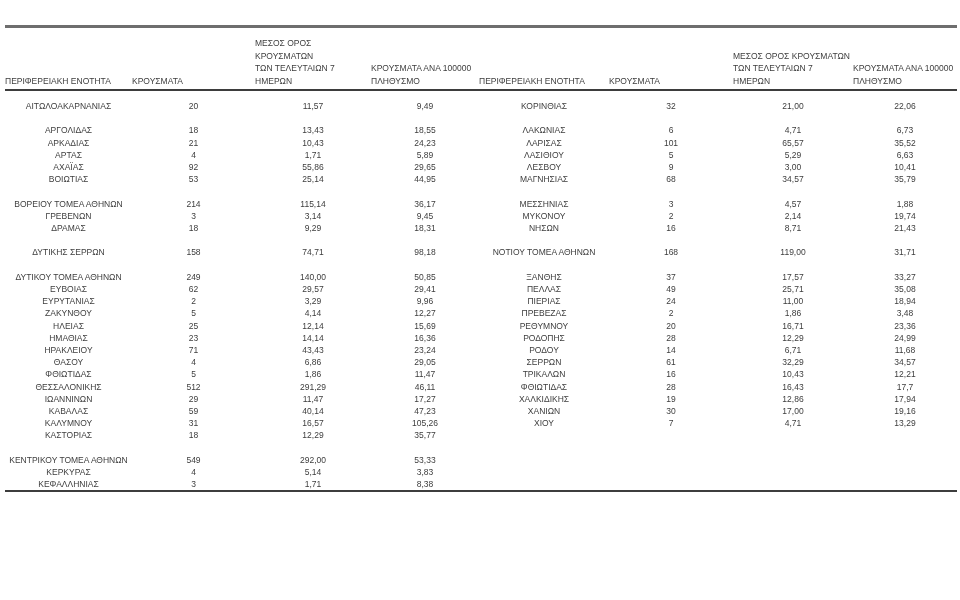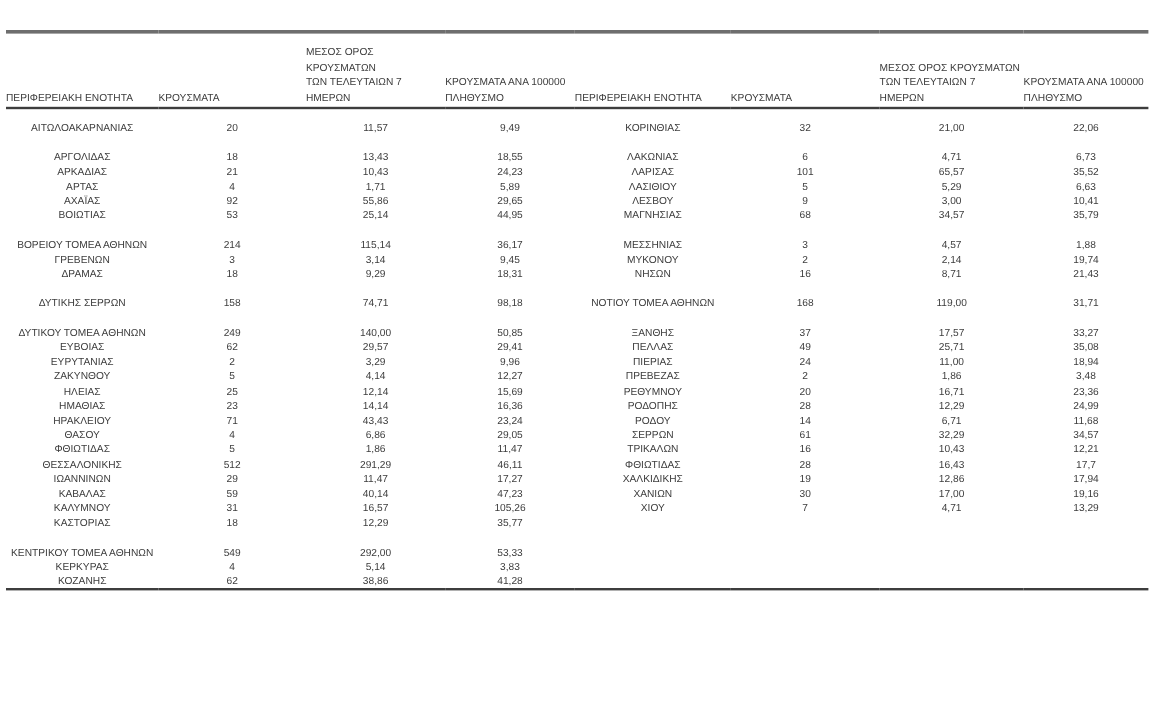--- a/index.html
+++ b/index.html
@@ -374,24 +374,24 @@
           <td>ΚΕΡΚΥΡΑΣ</td>
           <td>4</td>
           <td>5,14</td>
           <td>3,83</td>
           <td></td>
           <td></td>
           <td></td>
           <td></td>
         </tr>
         <tr class="">
-          <td>ΚΟΖΑΝΗΣ</td>
-          <td>62</td>
-          <td>38,86</td>
-          <td>41,28</td>
+          <td>ΚΕΦΑΛΛΗΝΙΑΣ</td>
+          <td>3</td>
+          <td>1,71</td>
+          <td>8,38</td>
           <td></td>
           <td></td>
           <td></td>
           <td></td>
         </tr>
       </tbody>
   </table>
 </div>
 
 </body></html>

